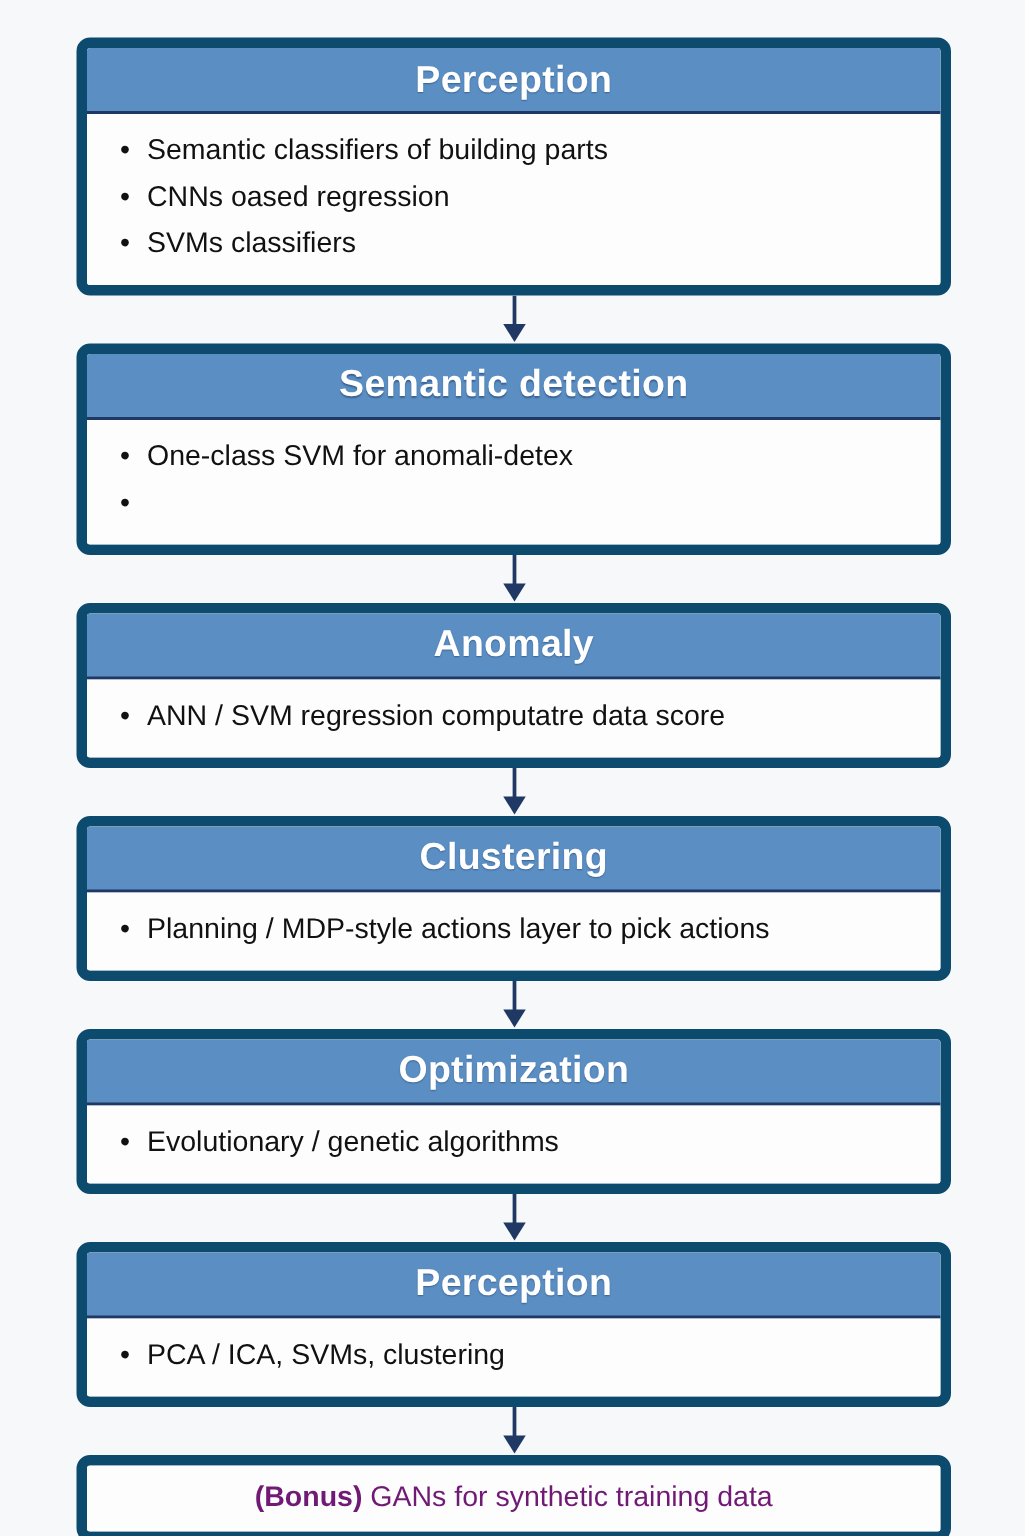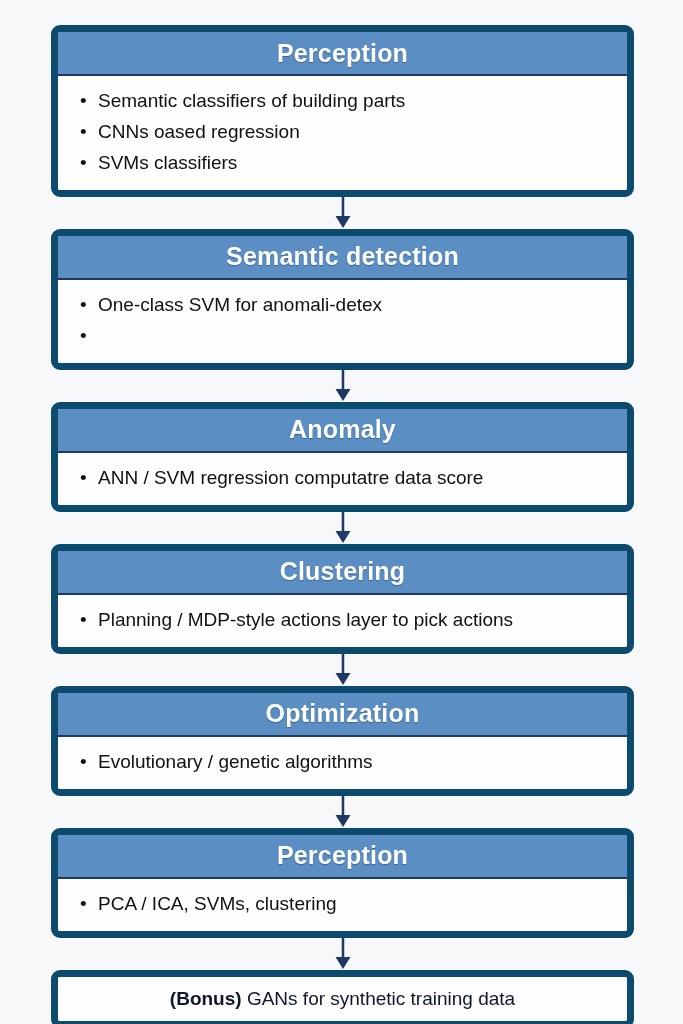--- a/index.html
+++ b/index.html
@@ -80,21 +80,21 @@
   .stage.plain .stage-body {
     padding: 0;
     height: 44px;
     display: flex;
     align-items: center;
     justify-content: center;
   }
 
   .plain-text {
     font-size: 19px;
-    color: #0f172a;
+    color: #701a75;
     text-align: center;
   }
   .plain-text b { font-weight: bold; }
 
   
   .connector {
     width: 583px;
     height: 32px;
     flex: none;
     display: flex;

